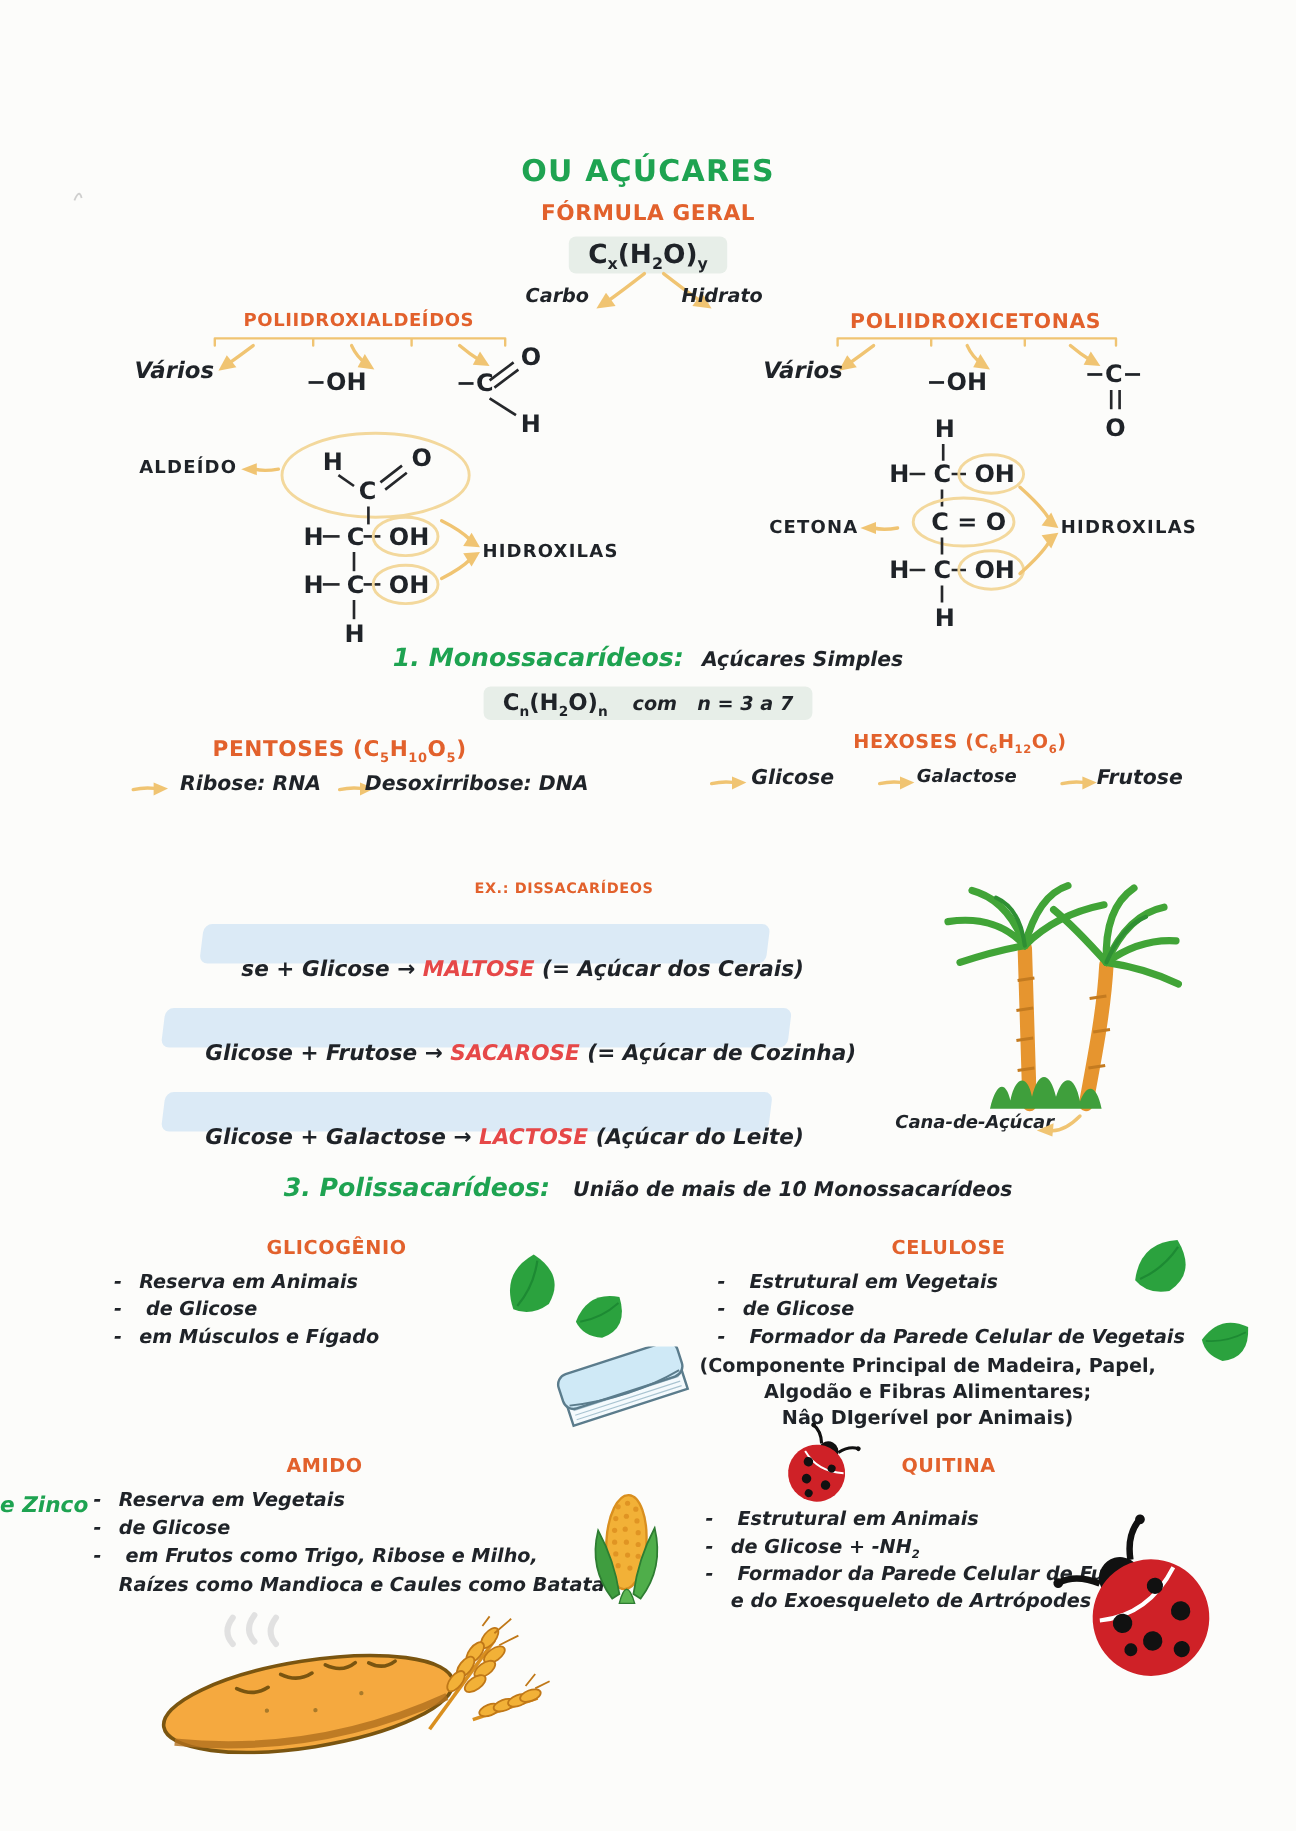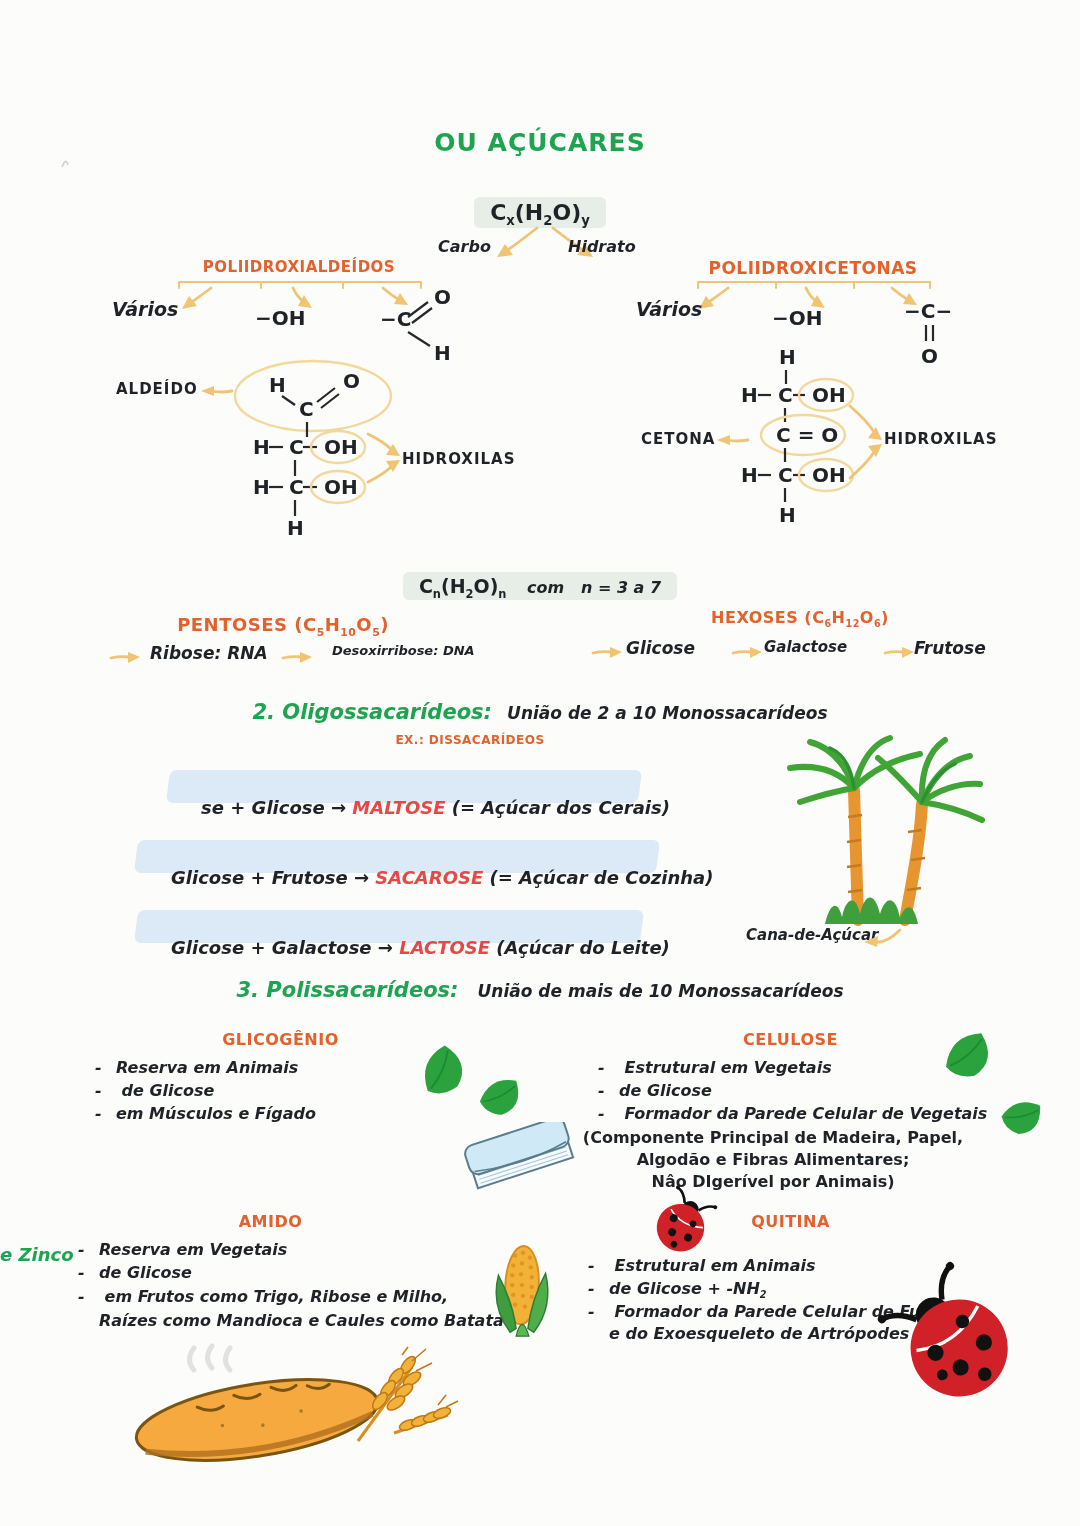--- a/index.html
+++ b/index.html
@@ -37,20 +37,21 @@
 <body>
 
 <div id="page">
 
   <svg class="abs" style="left:60px;top:155px" width="10" height="14" viewBox="0 0 10 14">
     <path d="M2,12 Q6,2 8,10" stroke="#aaa" stroke-width="1.5" fill="none" opacity=".55"></path>
   </svg>
 
   <div class="abs title" style="top:128px">OU AÇÚCARES</div>
 
+  <div class="abs c orange" style="left:0;right:0;top:167px;font-size:18px">FÓRMULA GERAL</div>
   <div class="abs c" style="left:0;right:0;top:197px">
     <span class="fbox" style="font-size:22px">C<sub>x</sub>(H<sub>2</sub>O)<sub>y</sub></span>
   </div>
   <svg class="abs" style="left:455px;top:224px" width="180" height="40" viewBox="0 0 180 40">
     <path class="tanl" d="M82,4 Q64,18 50,28"></path>
       <path class="tanh" d="M42,33 L58,31 L50,20 Z"></path>
     <path class="tanl" d="M98,4 Q116,18 130,28"></path>
       <path class="tanh" d="M138,33 L122,31 L130,20 Z"></path>
   </svg>
   <div class="abs hw" style="left:438px;top:237px;font-size:16px">Carbo</div>
@@ -159,60 +160,60 @@
     <text x="46" y="178" font-size="20">H</text>
   </svg>
   <svg class="abs" style="left:846px;top:398px" width="40" height="88" viewBox="0 0 40 88">
     <path class="tanl" d="M4,8 Q22,24 28,34"></path>
       <path class="tanh" d="M36,42 L22,40 L30,29 Z"></path>
     <path class="tanl" d="M4,80 Q22,64 28,54"></path>
       <path class="tanh" d="M36,46 L22,48 L30,59 Z"></path>
   </svg>
   <div class="abs smallcap" style="left:884px;top:430px">HIDROXILAS</div>
 
+  <div class="abs c" style="left:0;right:0;top:536px">
+    <span class="secnum">1. Monossacarídeos:</span>
+    <span class="secsub">Açúcares Simples</span>
+  </div>
   <div class="abs c" style="left:0;right:0;top:572px">
     <span class="fbox" style="font-size:19px">
       <span>C<sub>n</sub>(H<sub>2</sub>O)<sub>n</sub></span>
       <span class="hw pre" style="font-size:16px;margin-left:14px">com   n = 3 a 7</span>
     </span>
   </div>
 
   <div class="abs c orange" style="left:140px;width:286px;top:614px;font-size:18px">PENTOSES (C<sub>5</sub>H<sub>10</sub>O<sub>5</sub>)</div>
   <svg class="abs" style="left:108px;top:650px" width="34" height="14" viewBox="0 0 34 14">
     <path class="tanl" d="M3,8 Q12,6 21,7"></path>
       <path class="tanh" d="M32,7 L20,2 L20,13 Z"></path>
   </svg>
   <div class="abs hw" style="left:150px;top:643px;font-size:17px">Ribose: RNA</div>
   <svg class="abs" style="left:280px;top:650px" width="34" height="14" viewBox="0 0 34 14">
     <path class="tanl" d="M3,8 Q12,6 21,7"></path>
       <path class="tanh" d="M32,7 L20,2 L20,13 Z"></path>
   </svg>
-  <div class="abs hw" style="left:332px;top:643px;font-size:13px">Desoxirribose: DNA</div>
+  <div class="abs hw" style="left:304px;top:643px;font-size:17px">Desoxirribose: DNA</div>
 
   <div class="abs c orange" style="left:655px;width:290px;top:608px;font-size:16px">HEXOSES (C<sub>6</sub>H<sub>12</sub>O<sub>6</sub>)</div>
   <svg class="abs" style="left:590px;top:645px" width="34" height="14" viewBox="0 0 34 14">
     <path class="tanl" d="M3,8 Q12,6 21,7"></path>
       <path class="tanh" d="M32,7 L20,2 L20,13 Z"></path>
   </svg>
   <div class="abs hw" style="left:626px;top:638px;font-size:17px">Glicose</div>
   <svg class="abs" style="left:730px;top:645px" width="34" height="14" viewBox="0 0 34 14">
     <path class="tanl" d="M3,8 Q12,6 21,7"></path>
       <path class="tanh" d="M32,7 L20,2 L20,13 Z"></path>
   </svg>
   <div class="abs hw" style="left:764px;top:638px;font-size:15px">Galactose</div>
   <svg class="abs" style="left:882px;top:645px" width="34" height="14" viewBox="0 0 34 14">
     <path class="tanl" d="M3,8 Q12,6 21,7"></path>
       <path class="tanh" d="M32,7 L20,2 L20,13 Z"></path>
   </svg>
   <div class="abs hw" style="left:914px;top:638px;font-size:17px">Frutose</div>
 
-  <div class="abs c" style="left:0;right:0;top:700px">
-    <span class="secnum">2. Oligossacarídeos:</span>
-    <span class="secsub">União de 2 a 10 Monossacarídeos</span>
-  </div>
   <div class="abs c orange" style="left:285px;width:370px;top:733px;font-size:12px">EX.: DISSACARÍDEOS</div>
 
   <div class="abs hlbar" style="left:168px;top:770px;width:472px"></div>
   <div class="abs rowtxt" style="left:176px;top:776px">
     <span>se + Glicose → </span><span class="red">MALTOSE</span><span> (= Açúcar dos Cerais)</span>
   </div>
 
   <div class="abs hlbar" style="left:136px;top:840px;width:522px"></div>
   <div class="abs rowtxt" style="left:146px;top:846px">
     <span>Glicose + Frutose → </span><span class="red">SACAROSE</span><span> (= Açúcar de Cozinha)</span>

